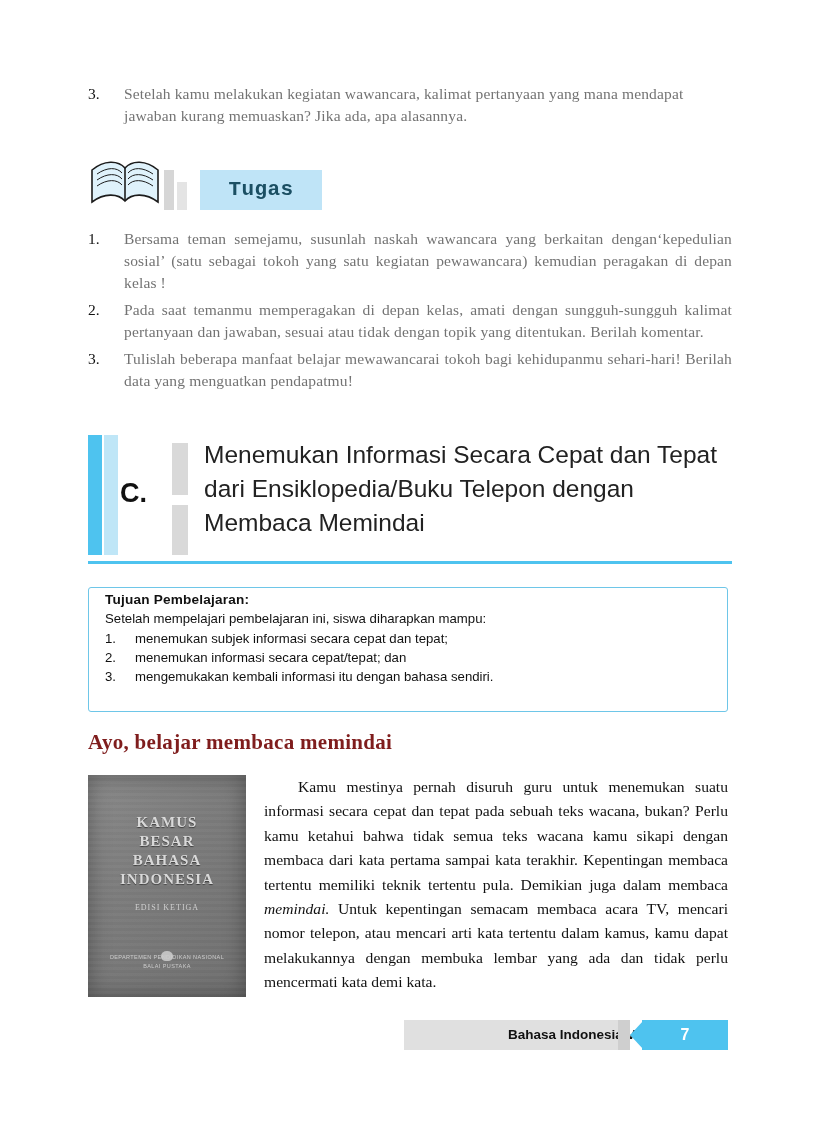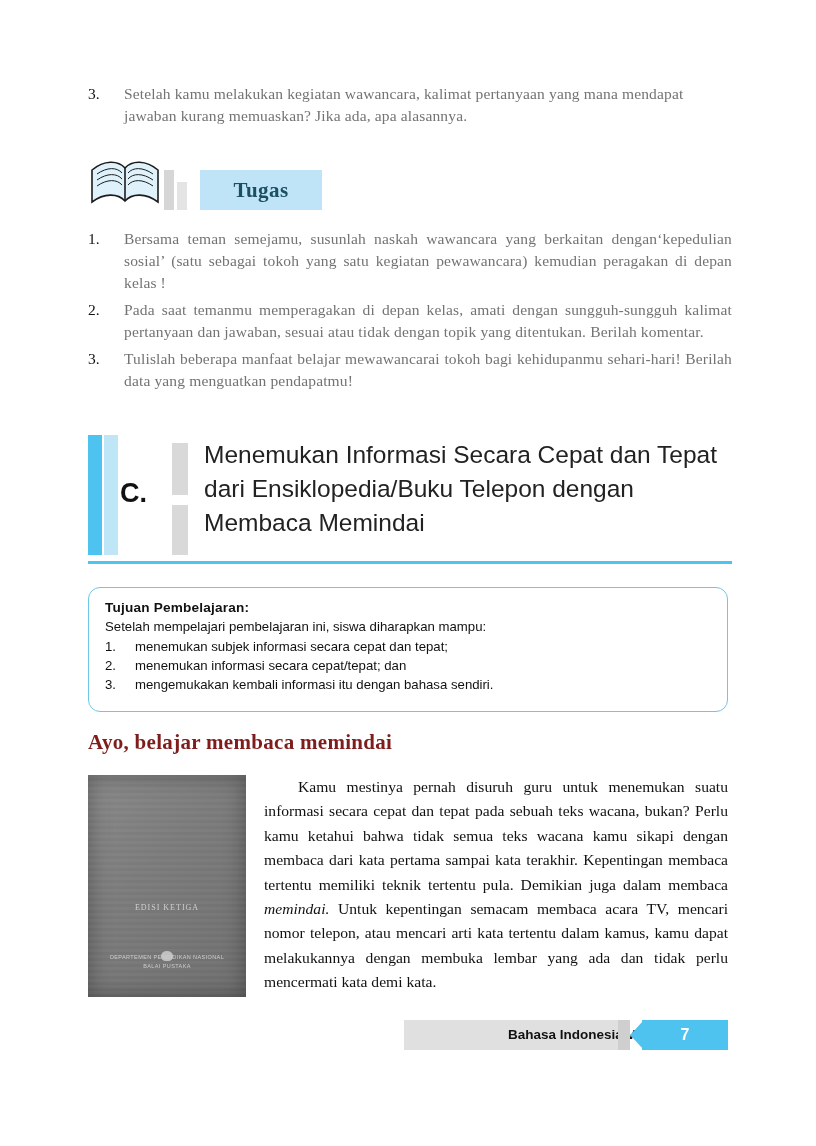--- a/index.html
+++ b/index.html
@@ -83,21 +83,21 @@
   #tugas-header .grey-bars i.b1 { left: 0; top: 10px; height: 40px; }
   #tugas-header .grey-bars i.b2 { left: 13px; top: 22px; height: 28px; background:#e4e4e4; }
   #tugas-label {
     position: absolute;
     left: 112px;
     top: 18px;
     width: 122px;
     height: 40px;
     background: #bfe4f7;
     color: #1b4f63;
-    font-family: Liberation Serif, serif;
+    font-family: Liberation Mono, monospace;
     font-weight: bold;
     font-size: 21px;
     line-height: 40px;
     text-align: center;
     letter-spacing: .4px;
   }
 
   
   #tugas-list {
     left: 88px;
@@ -166,23 +166,23 @@
   }
 
   
   #tujuan-box {
     position: absolute;
     left: 88px;
     top: 587px;
     width: 640px;
     height: 125px;
     border: 1px solid #6ec6e8;
-    border-radius: 12px;
+    border-radius: 3px;
     box-sizing: border-box;
-    padding: 12px 16px 0 16px;
+    padding: 4px 16px 0 16px;
     font-family: "Liberation Sans", sans-serif;
     font-size: 13.2px;
     color: #111;
   }
   #tujuan-box .tj-title {
     font-weight: bold;
     font-size: 13.6px;
     margin-bottom: 4px;
     letter-spacing: .2px;
   }
@@ -412,20 +412,26 @@
     <div class="tj-item">
       <div class="n">3.</div>
       <div class="t">mengemukakan kembali informasi itu dengan bahasa sendiri.</div>
     </div>
   </div>
 
   <div id="ayo-heading">Ayo, belajar membaca memindai</div>
 
   <div id="book-cover">
     <div class="cv-band"></div>
+    <div class="cv-title">
+      <div>KAMUS</div>
+      <div>BESAR</div>
+      <div>BAHASA</div>
+      <div>INDONESIA</div>
+    </div>
     <div class="cv-edition">EDISI KETIGA</div>
     <div class="cv-logo"></div>
     <div class="cv-pub">
       <div>DEPARTEMEN PENDIDIKAN NASIONAL</div>
       <div>BALAI PUSTAKA</div>
     </div>
   </div>
 
   <div id="body-par"><span>Kamu mestinya pernah disuruh guru untuk menemukan suatu informasi secara cepat dan tepat pada sebuah teks wacana, bukan? Perlu kamu ketahui bahwa tidak semua teks wacana kamu sikapi dengan membaca dari kata pertama sampai kata terakhir. Kepentingan membaca tertentu memiliki teknik tertentu pula. Demikian juga dalam membaca </span><i>memindai.</i><span> Untuk kepentingan semacam membaca acara TV, mencari nomor telepon, atau mencari arti kata tertentu dalam kamus, kamu dapat melakukannya dengan membuka lembar yang ada dan tidak perlu mencermati kata demi kata.</span></div>
 

